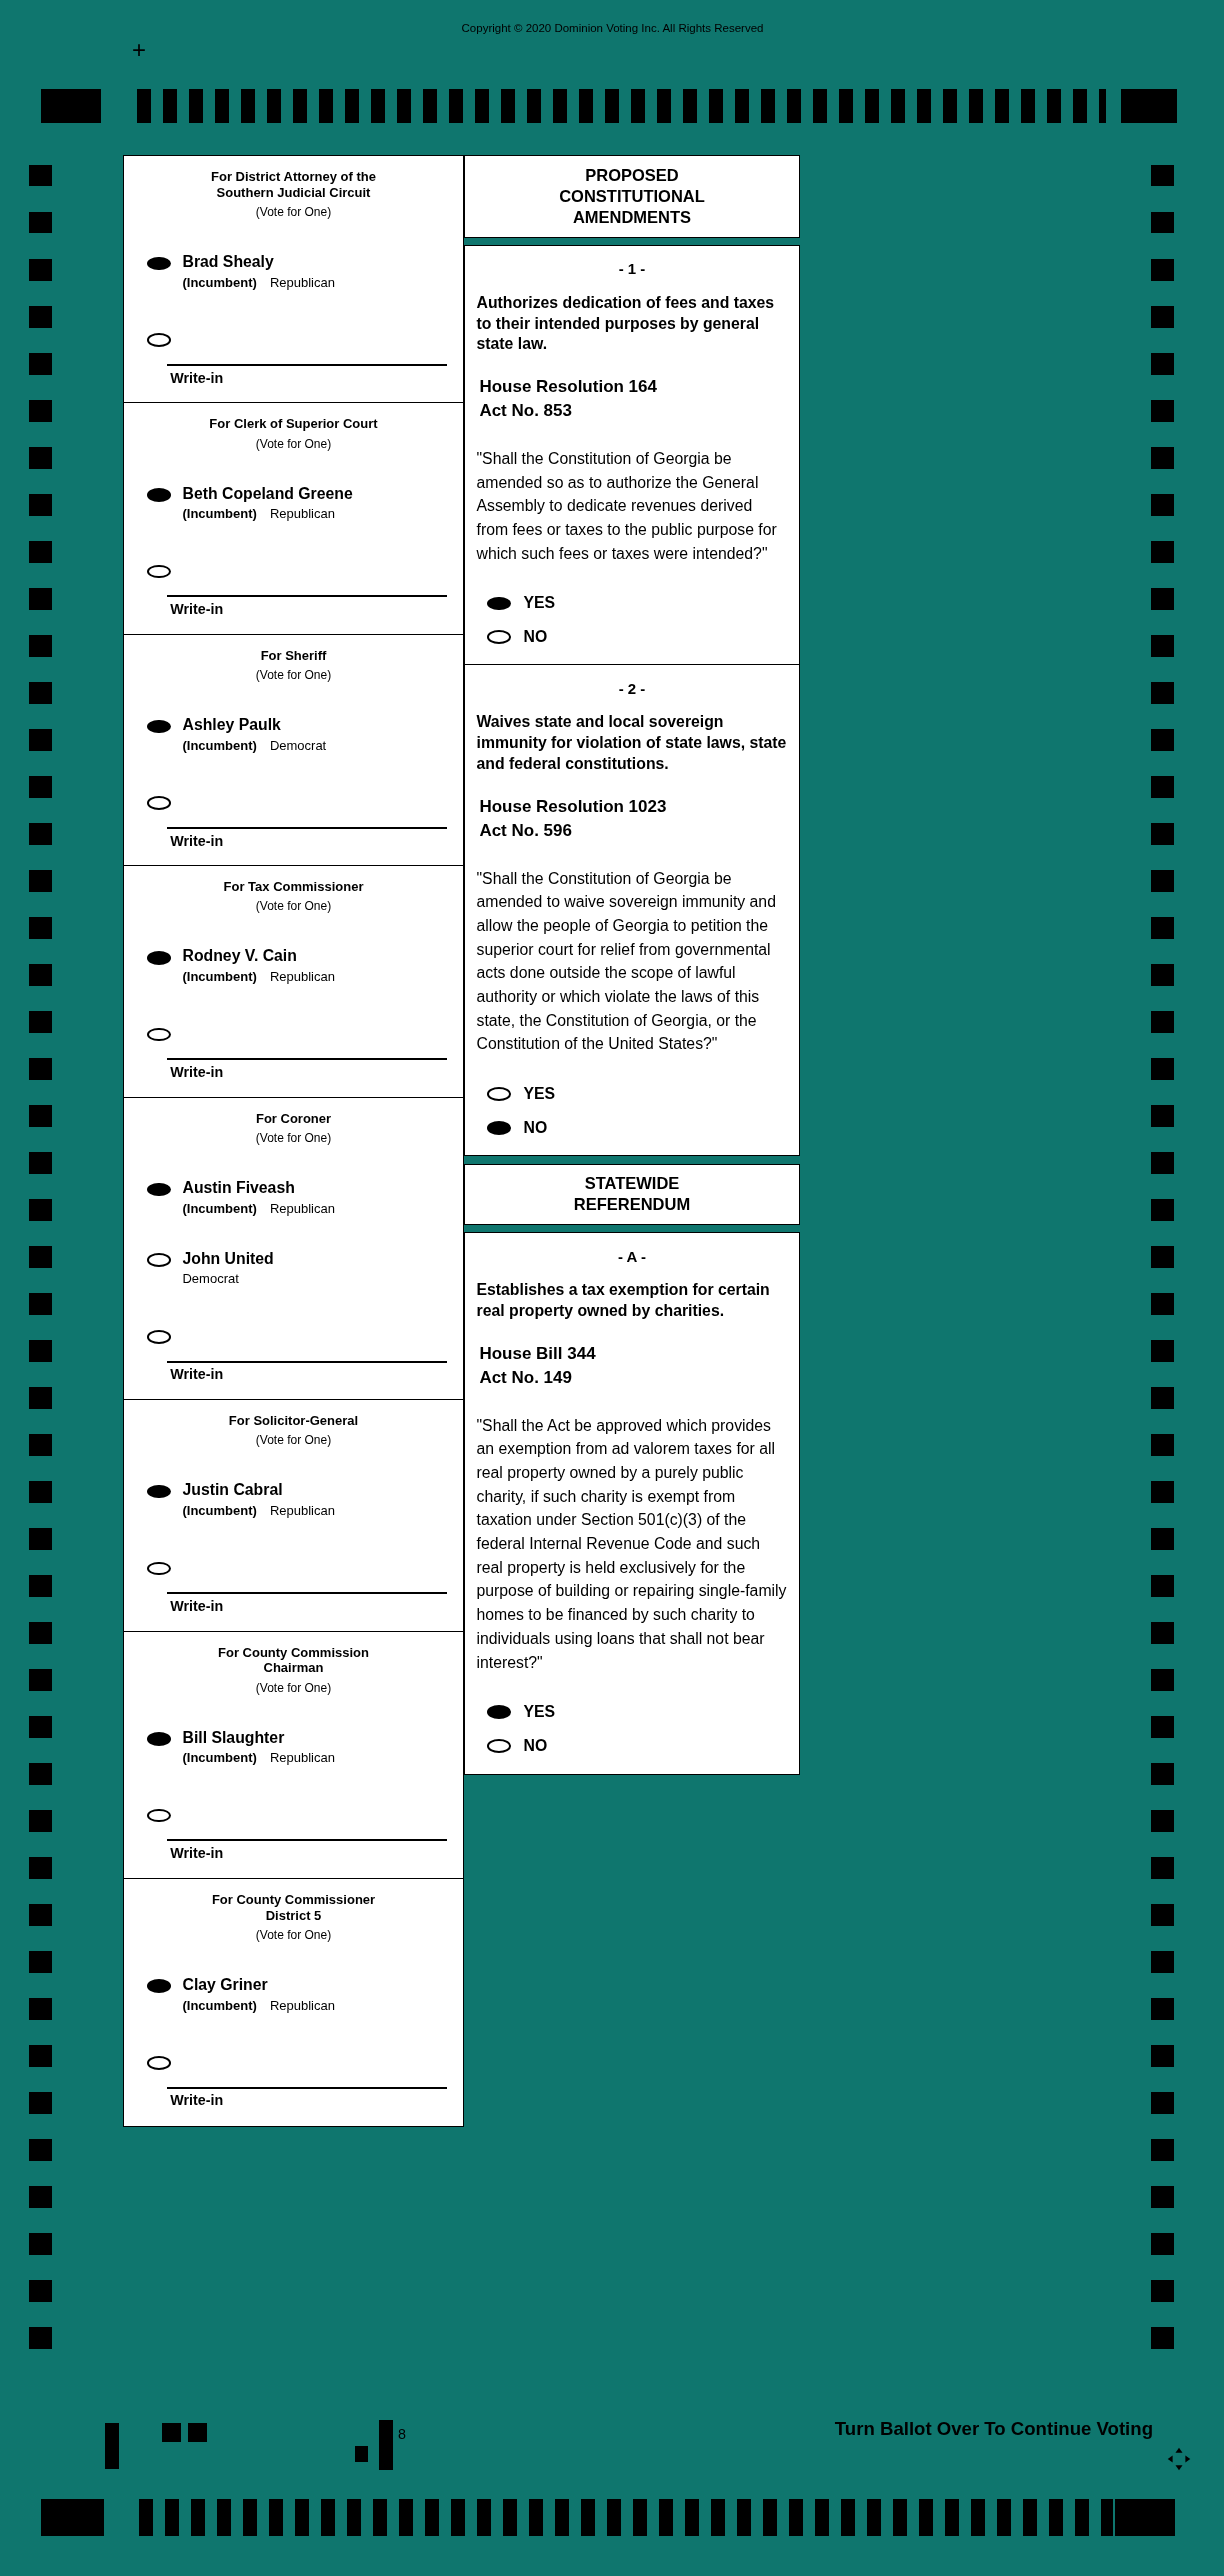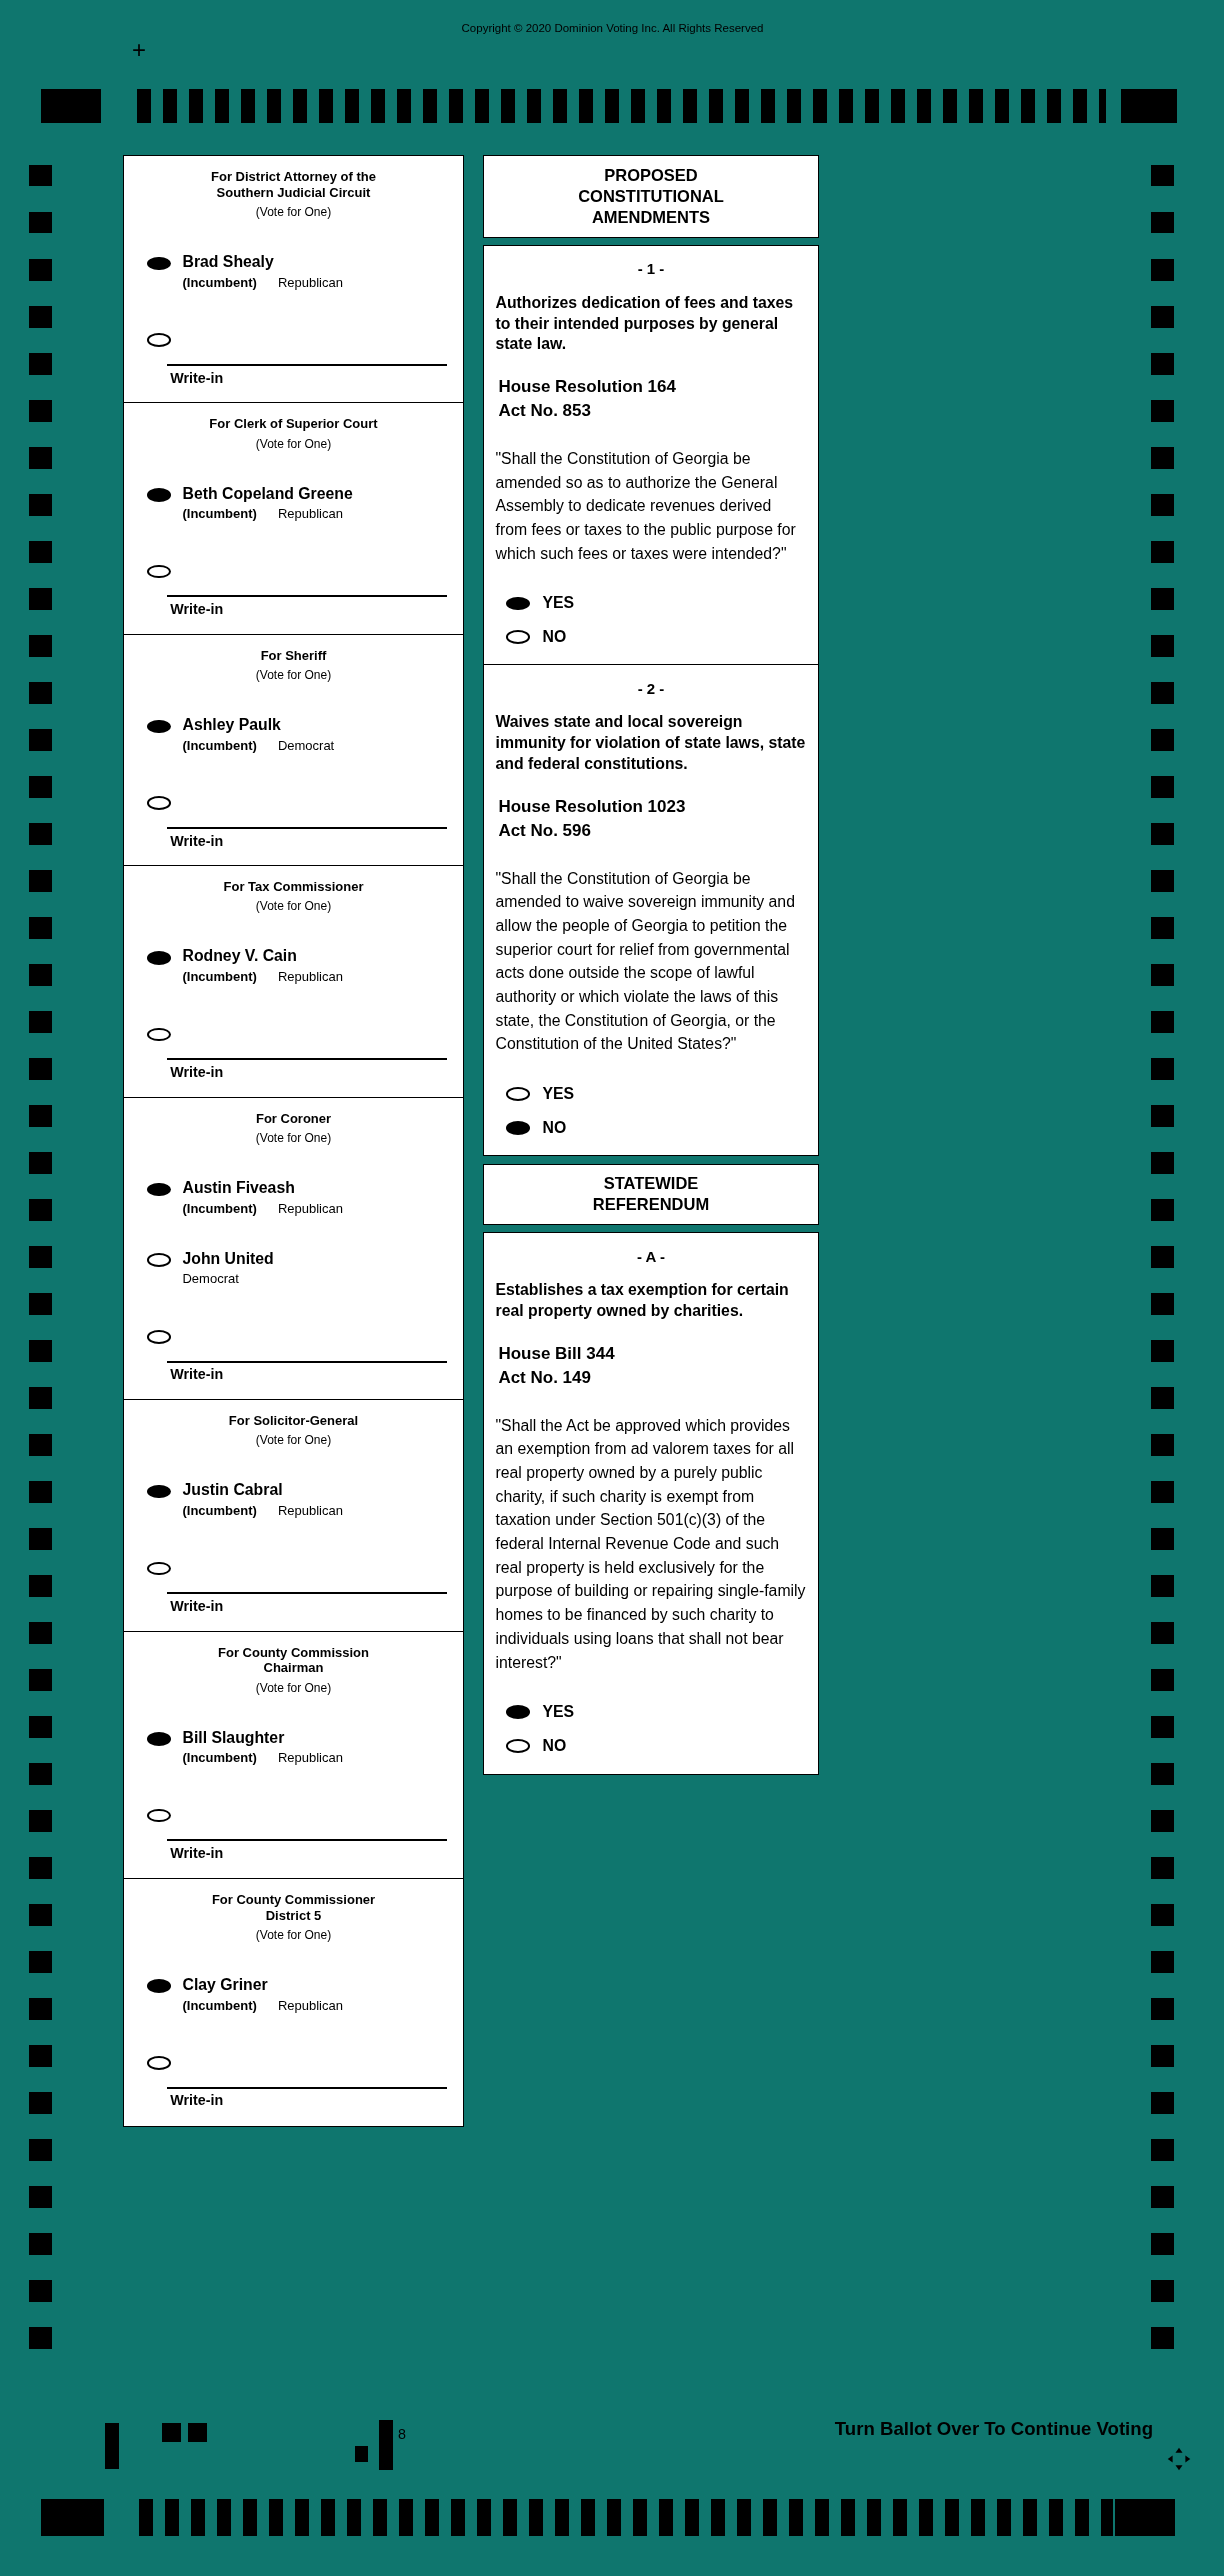--- a/index.html
+++ b/index.html
@@ -9,33 +9,33 @@
 
   .copyright { position:absolute; top:21.5px; left:0; width:100%; text-align:center; font-size:11.5px; }
   .plus-mark { position:absolute; left:132px; top:36px; font-size:24px; }
 
   .block  { position:absolute; background:#000; }
   .hbars  { position:absolute; background:repeating-linear-gradient(90deg,#000 0 14.3px,rgba(0,0,0,0) 14.3px 26px); }
   .vmarks { position:absolute; width:23px; background:repeating-linear-gradient(180deg,#000 0 21.5px,rgba(0,0,0,0) 21.5px 47px); }
 
   .content { position:absolute; left:123px; top:155px; display:flex; align-items:flex-start; }
   .col-left  { width:341px; }
-  .col-right { width:336px; margin-left:19px; }
+  .col-right { width:336px; margin-left:0; }
 
   .contest { border:1.4px solid #000; margin-top:-1.4px; padding:13px 7.2px 7.2px; background:#fff; }
   .contest:first-child { margin-top:0; }
   .c-title { font-size:13px; font-weight:bold; text-align:center; line-height:1.22; }
   .c-vote  { font-size:12px; text-align:center; margin-top:4.3px; }
 
   .cand-row { display:flex; align-items:flex-start; margin-top:34px; padding-left:15.8px; }
   .cand-row .oval { margin-top:3.6px; }
   .cand-text { margin-left:11.5px; }
   .cand-name { font-size:15.8px; font-weight:bold; line-height:1.15; }
   .cand-sub  { font-size:13px; margin-top:3.6px; }
-  .cand-sub b { margin-right:21px; }
+  .cand-sub b { margin-right:13px; }
   .writein-row { margin-top:40px; }
 
   .oval { display:inline-block; width:24px; height:13.6px; border:2.1px solid #000;
           border-radius:50%; background:#fff; flex:none; }
   .oval.filled { background:#000; }
 
   .wline  { border-top:2.1px solid #000; margin:17px 8.6px 0 36px; }
   .wlabel { font-size:14.3px; font-weight:bold; margin:3.6px 0 10px 39px; }
 
   .m-header { border:1.4px solid #000; padding:8.6px 4.3px; text-align:center; font-size:16.5px;

